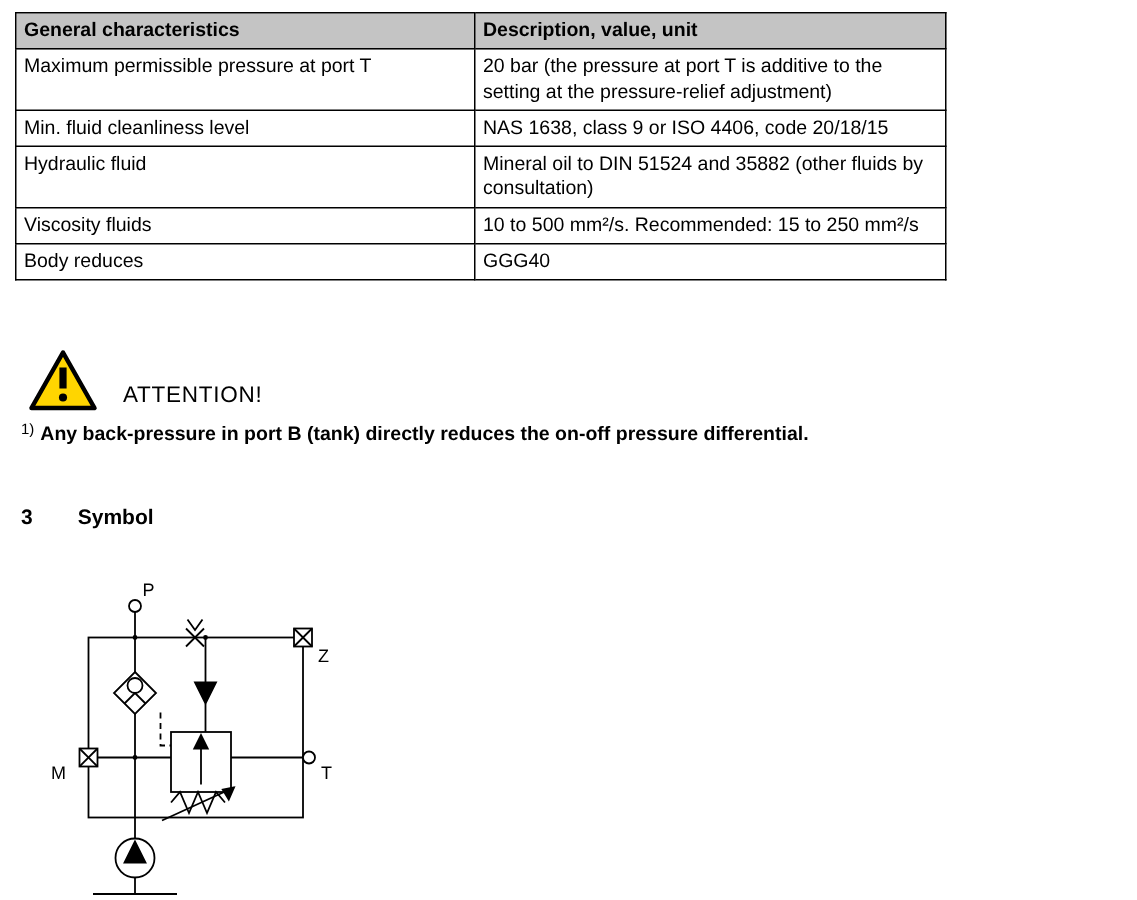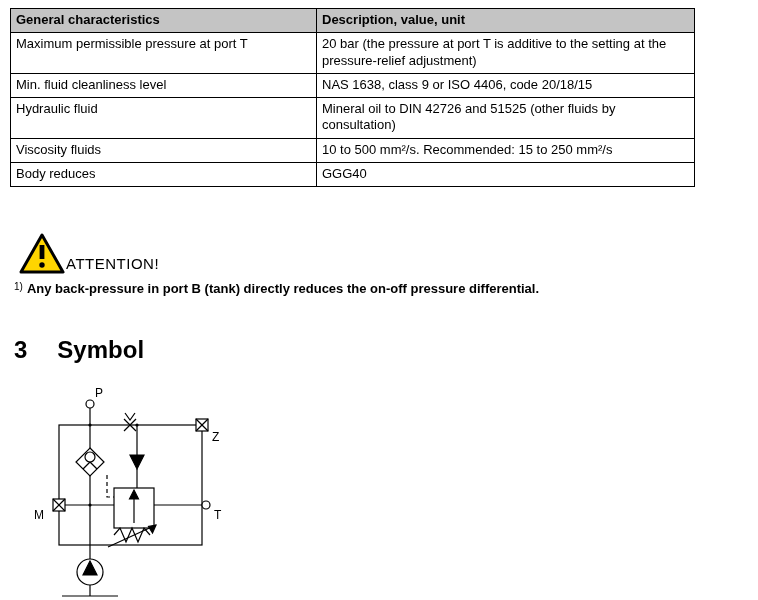--- a/index.html
+++ b/index.html
@@ -6,40 +6,40 @@
   html,body { width:758px; height:600px; }
   body {
     background:#ffffff;
     color:#000;
     font-family:"Liberation Sans", sans-serif;
     position:relative;
     overflow:hidden;
   }
   
   .spec-table-wrap { position:absolute; top:8px; left:10px; }
-  table.spec { border-collapse:collapse; width:685px; font-size:13px; table-layout:fixed;padding-left:25px; }
+  table.spec { border-collapse:collapse; width:621px; font-size:13px; table-layout:fixed;padding-left:25px; }
   table.spec th, table.spec td {
     border:1px solid #000;
     padding:3px 5px 4px 5px;
     vertical-align:top;
     text-align:left;
     white-space:pre-line;
     line-height:1.25;
   }
   table.spec th { background:#c4c4c4; font-weight:bold; }
   col.c1 { width:306px; }
   
-  .attention { position:absolute; top:232px; left:18px; display:flex; align-items:flex-end; gap:0; }
+  .attention { position:absolute; top:232px; left:18px; display:flex; align-items:flex-end; gap:16px; }
   .attention-title { font-size:15px; padding-bottom:3px; letter-spacing:0.5px; }
   
   .footnote { position:absolute; top:281px; left:14px; display:flex; gap:4px; font-size:13px; }
   .footnote sup { font-size:10px; line-height:1; padding-top:1px; }
   .footnote-lines { line-height:1.3;font-weight:bold; }
   
-  .section-heading { position:absolute; top:336px; left:14px; font-size:24px; font-weight:bold; }
+  .section-heading { position:absolute; top:336px; left:14px; font-size:14px; font-weight:bold; }
   .section-heading .num { display:inline-block; margin-right:30px; }
   
   .diagram { position:absolute; top:385px; left:22px; }
   svg text { font-family:"Liberation Sans", sans-serif; font-size:12px; fill:#000; }
 </style>
 </head>
 <body>
 
 <div class="spec-table-wrap">
   <table class="spec">
@@ -57,21 +57,21 @@
       <tr>
         <td>Maximum permissible pressure at port T</td>
         <td>20 bar (the pressure at port T is additive to the setting at the pressure-relief adjustment)</td>
       </tr>
       <tr>
         <td>Min. fluid cleanliness level</td>
         <td>NAS 1638, class 9 or ISO 4406, code 20/18/15</td>
       </tr>
       <tr>
         <td>Hydraulic fluid</td>
-        <td>Mineral oil to DIN 42726 and 51525 (other fluids by consultation)</td>
+        <td>Mineral oil to DIN 51524 and 35882 (other fluids by consultation)</td>
       </tr>
       <tr>
         <td>Viscosity fluids</td>
         <td>10 to 500 mm²/s. Recommended: 15 to 250 mm²/s</td>
       </tr>
       <tr>
         <td>Body reduces</td>
         <td>GGG40</td>
       </tr>
     </tbody>

